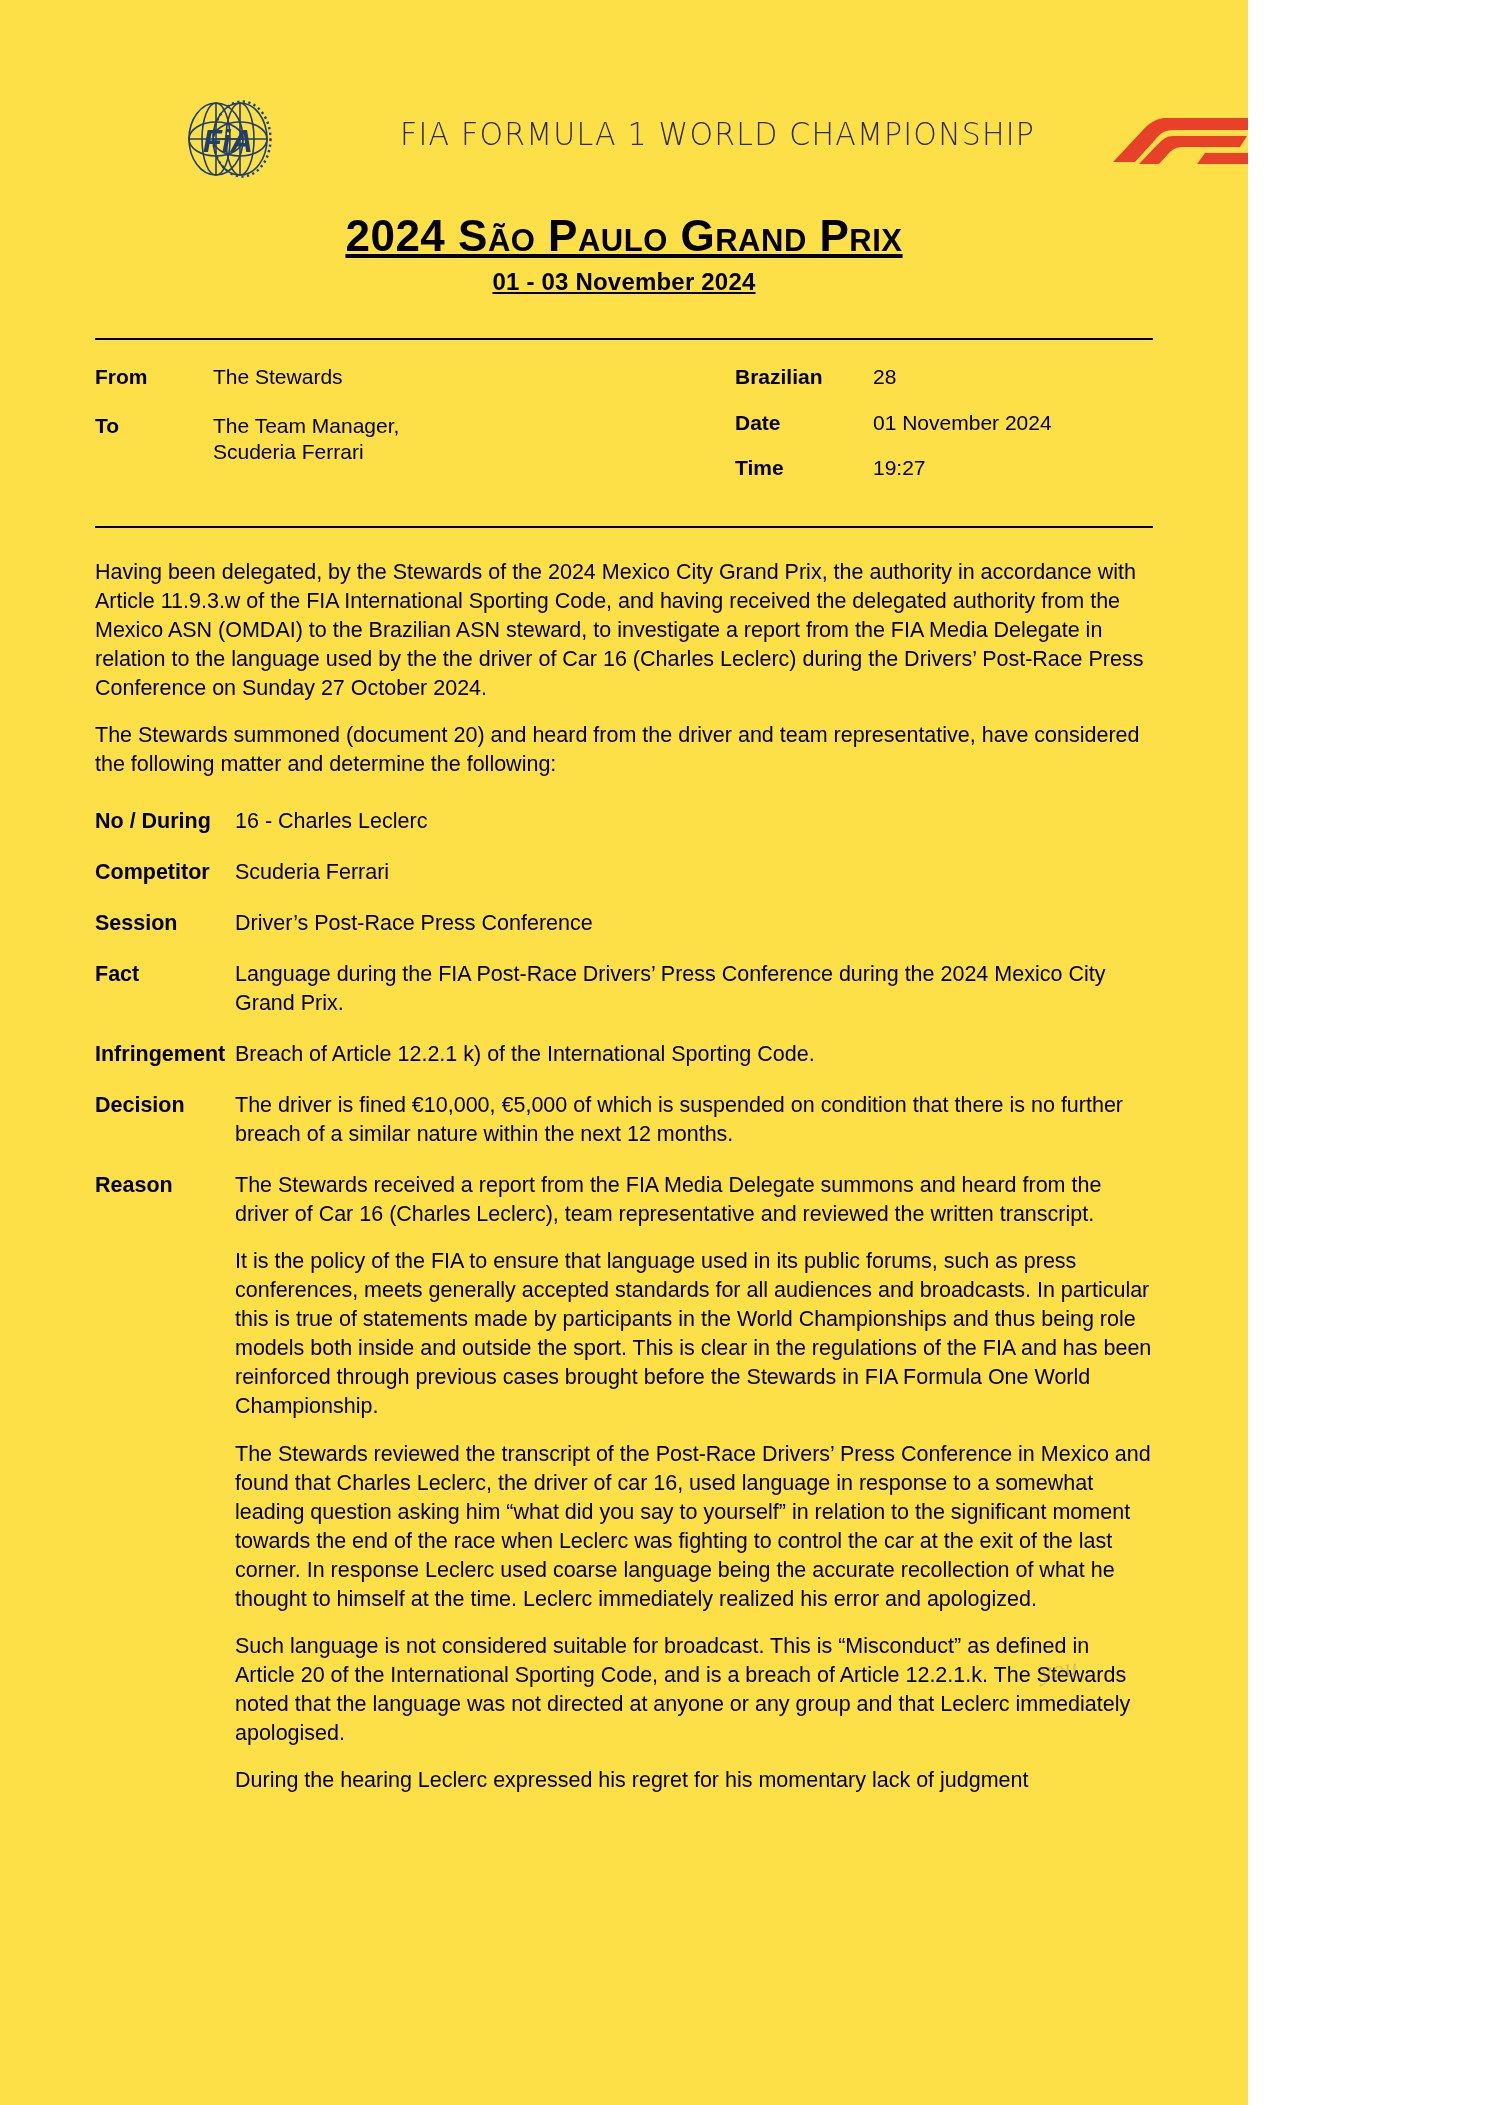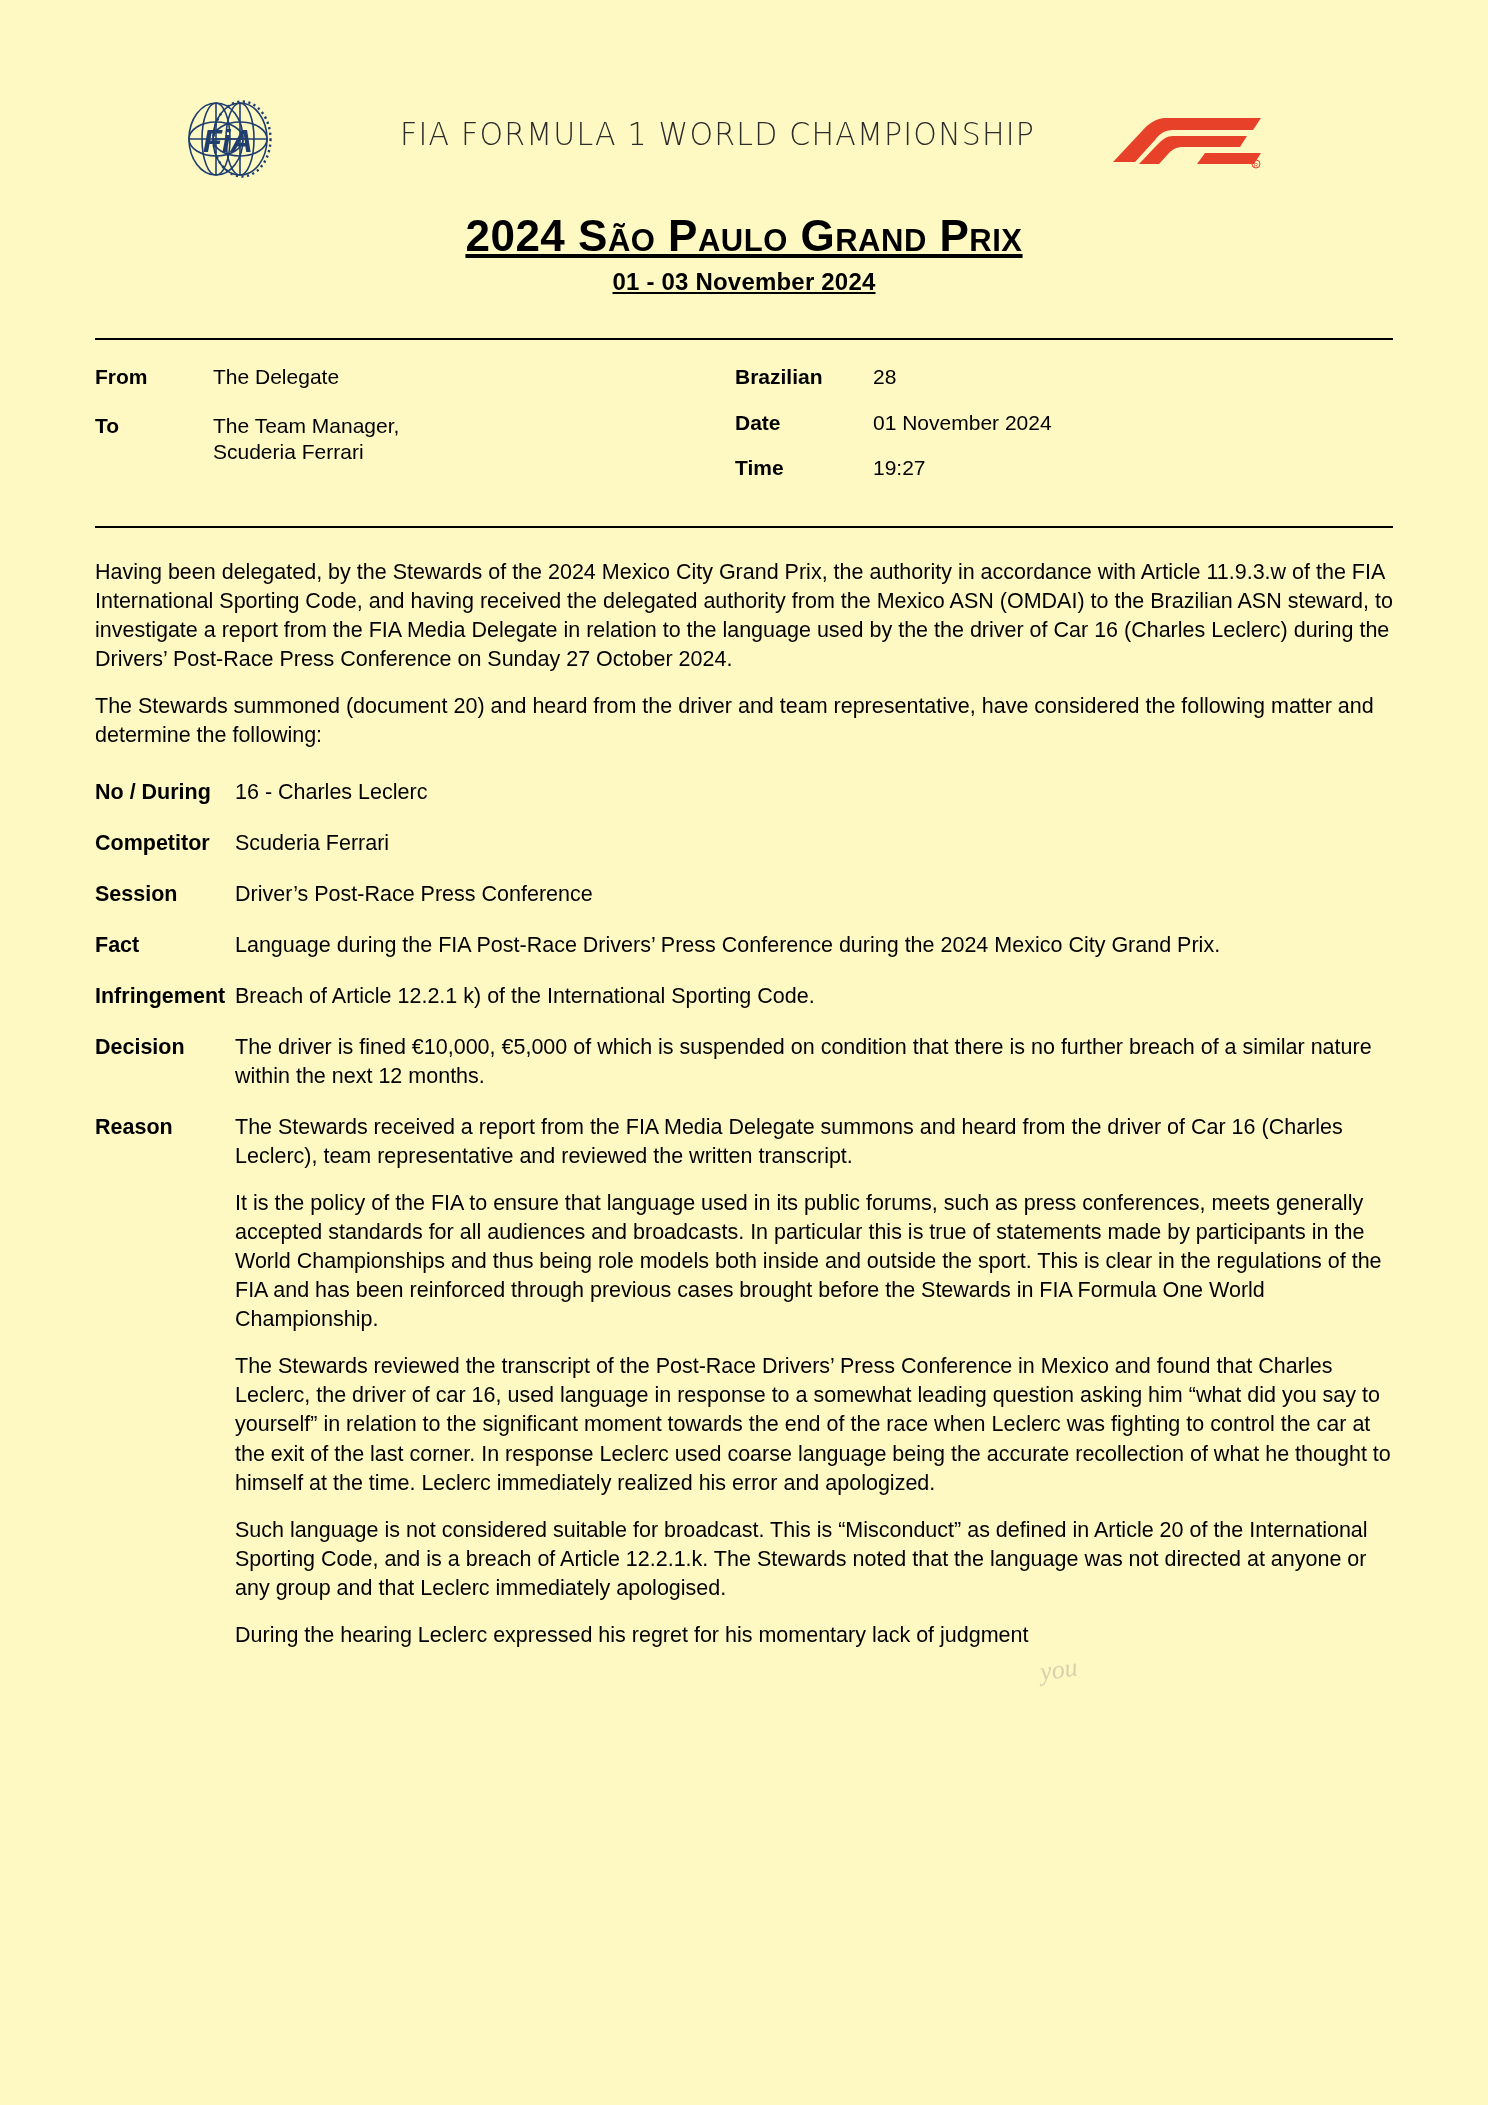--- a/index.html
+++ b/index.html
@@ -7,23 +7,23 @@
     width: 1488px;
     background: #ffffff;
   }
   body {
     font-family: "Liberation Sans", sans-serif;
     color: #000000;
     -webkit-font-smoothing: antialiased;
   }
   .page {
     position: relative;
-    width: 1488px;
+    width: 1248px;
     min-height: 2105px;
-    background: #fef9c3;
+    background: #fde047;
     padding: 0;
     overflow: hidden;
   }
 
   
   .masthead {
     position: relative;
     height: 190px;
     padding-top: 88px;
   }
@@ -218,21 +218,21 @@
     <div class="event-title">2024 São Paulo Grand Prix</div>
     <div class="event-dates">01 - 03 November 2024</div>
   </div>
 
   <div class="meta-wrap">
     <div class="meta-row">
 
       <div class="meta-left">
         <div class="kv">
           <div class="k">From</div>
-          <div class="v">The Delegate</div>
+          <div class="v">The Stewards</div>
         </div>
         <div class="kv to-row">
           <div class="k">To</div>
           <div class="v" style="white-space:pre-line">The Team Manager,
 Scuderia Ferrari</div>
         </div>
       </div>
 
       <div class="meta-right">
         <div class="kv kv-right">

